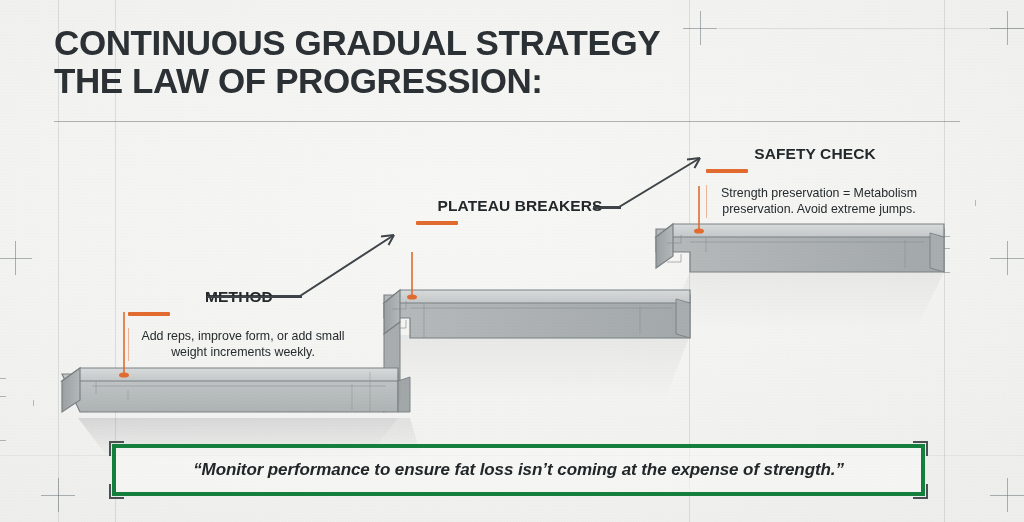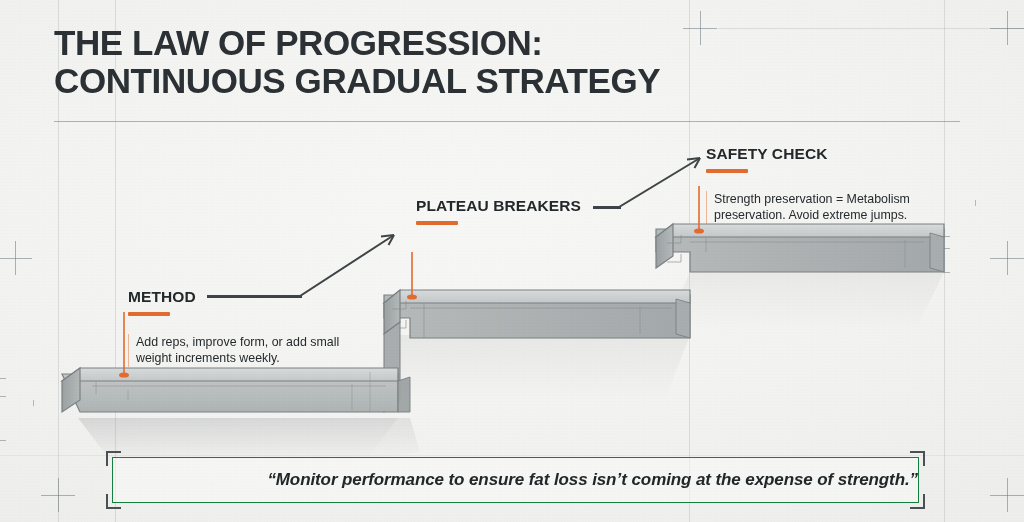--- a/index.html
+++ b/index.html
@@ -82,64 +82,64 @@
   .title-line {
     font-size: 35px;
     line-height: 38px;
     font-weight: 700;
     letter-spacing: -0.4px;
     color: #2b3134;
     white-space: nowrap;
   }
 
   
-  .callout { position: absolute; }
+  .callout { position: absolute; text-align: center; }
   .callout-head {
     font-size: 15.5px;
     font-weight: 700;
     letter-spacing: .1px;
     color: #23282b;
     white-space: nowrap;
     line-height: 18px;
   }
   .accent-bar {
     width: 42px;
     height: 4px;
     margin-top: 6px;
     border-radius: 1px;
   }
   .callout-body {
-    margin-top: 18px;
+    margin-top: 12px;
     padding-left: 7px;
     border-left: 1px solid rgba(226,107,48,.45);
     font-size: 12.4px;
     line-height: 16.4px;
     color: #262b2e;
   }
   .head-rule {
     position: absolute;
     height: 2px;
     background: #3c4245;
   }
 
   
   #steps { position: absolute; inset: 0; }
   .step-svg { position: absolute; }
 
   
   #quote-box {
     position: absolute;
     left: 112px;
-    top: 457px;
+    top: 444px;
     width: 805px;
     height: 44px;
-    border: 1px solid #15803d;
+    border: 4px solid #15803d;
     display: flex;
     align-items: center;
-    justify-content: flex-end;
+    justify-content: center;
     background: rgba(250,250,249,.55);
   }
   #quote-text {
     font-size: 17px;
     font-style: italic;
     font-weight: 600;
     color: #22272a;
     letter-spacing: -.1px;
     white-space: nowrap;
   }
@@ -183,22 +183,22 @@
 
     <div class="crosshair" style="left:-2px;  top:241px;"></div>
     <div class="crosshair" style="left:683px; top:11px;"></div>
     <div class="crosshair" style="left:990px; top:11px;"></div>
     <div class="crosshair" style="left:990px; top:241px;"></div>
     <div class="crosshair" style="left:41px;  top:478px;"></div>
     <div class="crosshair" style="left:990px; top:478px;"></div>
   </div>
 
   <div id="title-block">
+    <div class="title-line">CONTINUOUS GRADUAL STRATEGY</div>
     <div class="title-line">THE LAW OF PROGRESSION:</div>
-    <div class="title-line">CONTINUOUS GRADUAL STRATEGY</div>
   </div>
 
   <div id="steps">
     <svg class="step-svg" style="left:0; top:0;" width="1024" height="522" viewBox="0 0 1024 522">
       <defs>
         <linearGradient id="gTop" x1="0" y1="0" x2="0" y2="1">
           <stop offset="0%" stop-color="#d8dbdc"></stop>
           <stop offset="100%" stop-color="#c4c8c9"></stop>
         </linearGradient>
         <linearGradient id="gFront" x1="0" y1="0" x2="0" y2="1">

